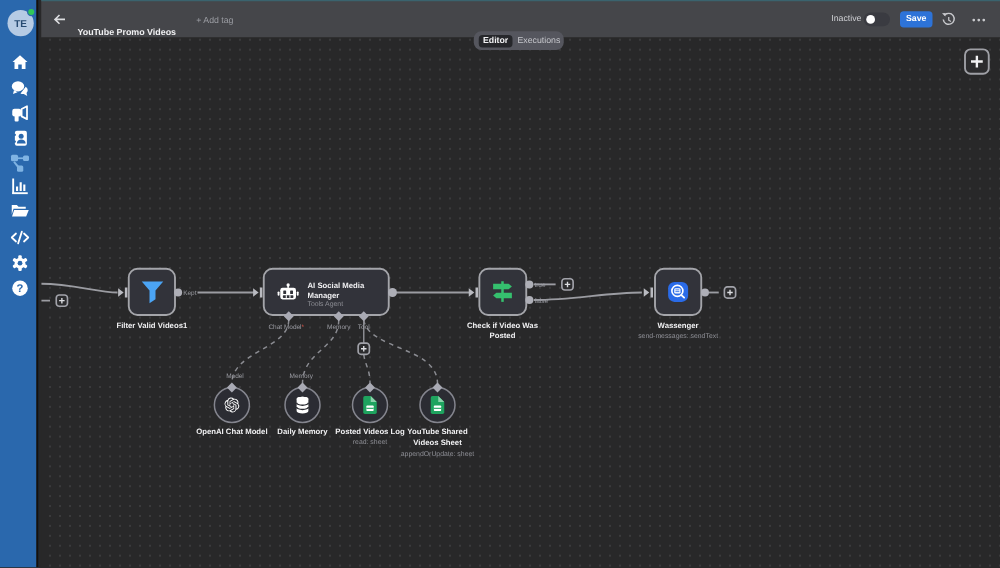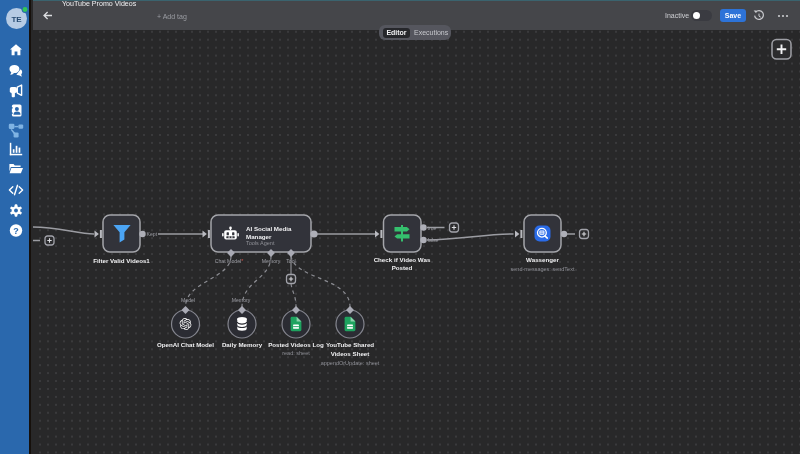--- a/index.html
+++ b/index.html
@@ -51,21 +51,21 @@
 </head>
 <body>
 <div id="app">
   <div id="sidebar"></div>
   <div id="header"></div>
   <div id="canvas"></div>
 
   <svg class="hdrtxt" style="left:43px; top:11px;" width="10" height="9" viewBox="0 0 10 9">
     <path d="M9 4.5 H1.4 M4.6 1 L1 4.5 L4.6 8" fill="none" stroke="#dcdde0" stroke-width="1.3"></path>
   </svg>
-  <div class="hdrtxt" style="left:62px; top:0; color:#f0f0f2; font-size:7.1px; font-weight:normal;">YouTube Promo Videos</div>
+  <div class="hdrtxt" style="left:62px; top:22px; color:#f0f0f2; font-size:7.1px; font-weight:bold;">YouTube Promo Videos</div>
   <div class="hdrtxt" style="left:157px; top:13px; color:#9b9da3; font-size:7px;">+ Add tag</div>
   <div class="hdrtxt" style="left:665px; top:12px; color:#cfd0d4; font-size:7px;">Inactive</div>
   <div id="toggle">
       <div class="knob"></div>
     </div>
   <div id="savebtn">Save</div>
   <svg class="hdrtxt" style="left:753px; top:10px;" width="12" height="12" viewBox="0 0 12 12">
     <path d="M2.6 2.2 A4.4 4.4 0 1 1 1.6 5.6" fill="none" stroke="#c8c9cd" stroke-width="1.2"></path>
     <path d="M0.6 0.6 L3.4 0.4 L3.2 3.2 Z" fill="#c8c9cd"></path>
     <path d="M6 3.6 L6 6.2 L7.8 7.2" fill="none" stroke="#c8c9cd" stroke-width="1"></path>

